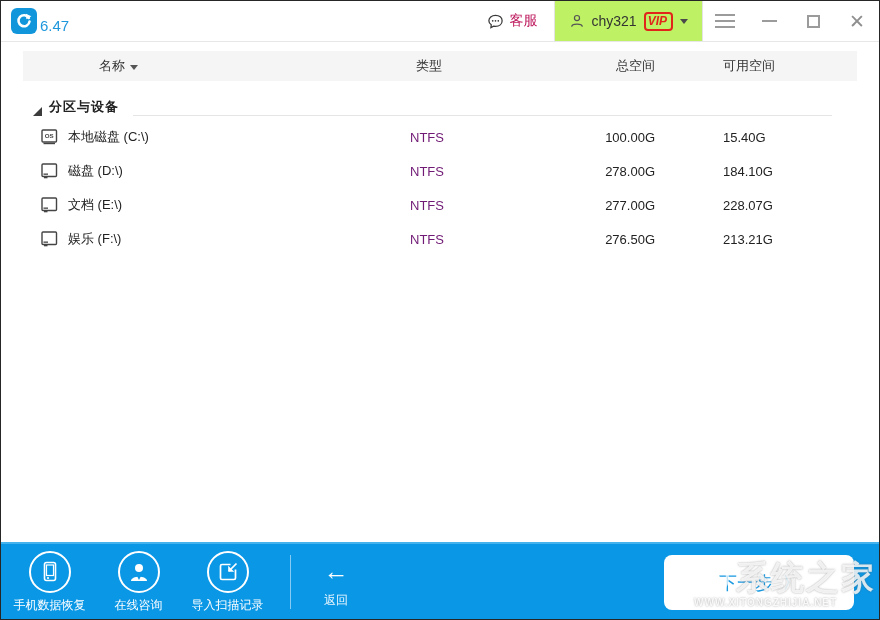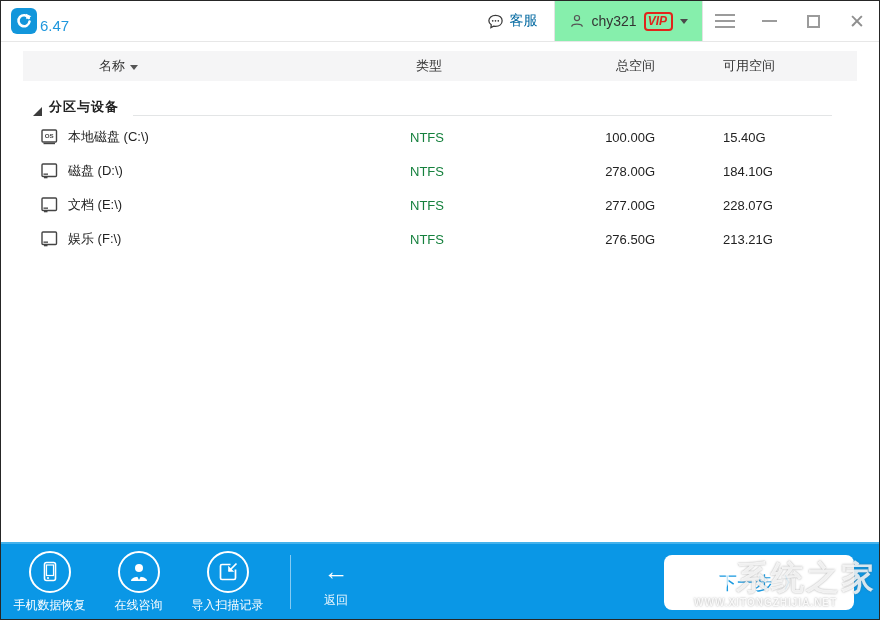--- a/index.html
+++ b/index.html
@@ -17,25 +17,25 @@
   .logo {
     width: 26px; height: 26px; background: #1296db; border-radius: 6px;
     display: flex; align-items: center; justify-content: center; flex: 0 0 auto;
   }
   .app-title { color: #1f97dd; font-size: 17px; font-weight: 600; margin-left: 8px; letter-spacing: 1px; }
   .app-version { color: #1f97dd; font-size: 15px; margin-left: 3px; align-self: flex-end; margin-bottom: 7px; }
 
   .tb-right { margin-left: auto; display: flex; align-items: stretch; height: 100%; }
   .support-btn {
     display: flex; align-items: center; gap: 6px; padding: 0 16px;
-    color: #0369a1; font-size: 14px; cursor: pointer;
+    color: #be185d; font-size: 14px; cursor: pointer;
   }
   .user-box {
     display: flex; align-items: center; gap: 7px; padding: 0 14px;
-    background: #86efac; border-left: 1px solid #e3e3e3; border-right: 1px solid #e3e3e3;
+    background: #bef264; border-left: 1px solid #e3e3e3; border-right: 1px solid #e3e3e3;
     cursor: pointer;
   }
   .username { color: #333; font-size: 14px; }
   .vip-badge {
     color: #e1251b; border: 2px solid #e1251b; border-radius: 4px;
     font-size: 12px; font-weight: 700; font-style: italic;
     padding: 0 4px 1px 2px; line-height: 14px;
   }
   .caret-down { width: 0; height: 0; border-top: 5px solid #4a4a4a; border-left: 4px solid transparent; border-right: 4px solid transparent; }
 
@@ -60,21 +60,21 @@
 
   .section-row {
     margin: 13px 47px 6px 32px; display: flex; align-items: flex-end; height: 22px;
   }
   .tree-caret { width: 0; height: 0; border-bottom: 9px solid #3c3c3c; border-left: 9px solid transparent; margin-right: 7px; }
   .section-label { font-size: 13px; font-weight: 700; color: #222; letter-spacing: 1px; }
   .section-line { flex: 1; height: 1px; background: #e3e5e6; margin-left: 14px; }
 
   .drive-row { margin: 4px 22px; height: 30px; font-size: 13px; color: #222; cursor: pointer; }
   .cell-name { display: flex; align-items: center; gap: 10px; padding-left: 18px; }
-  .cell-type { padding-left: 14px; color: #15803d; }
+  .cell-type { padding-left: 14px; color: #701a75; }
   .cell-total { text-align: right; padding-right: 36px; }
   .cell-free { padding-left: 32px; }
   .drive-icon { flex: 0 0 auto; display: flex; }
 
   
   .footer {
     position: absolute; left: 0; right: 0; bottom: 0; height: 77px;
     background: #0a97e6; border-top: 2px solid #44b2ec;
     display: flex; align-items: center;
   }

